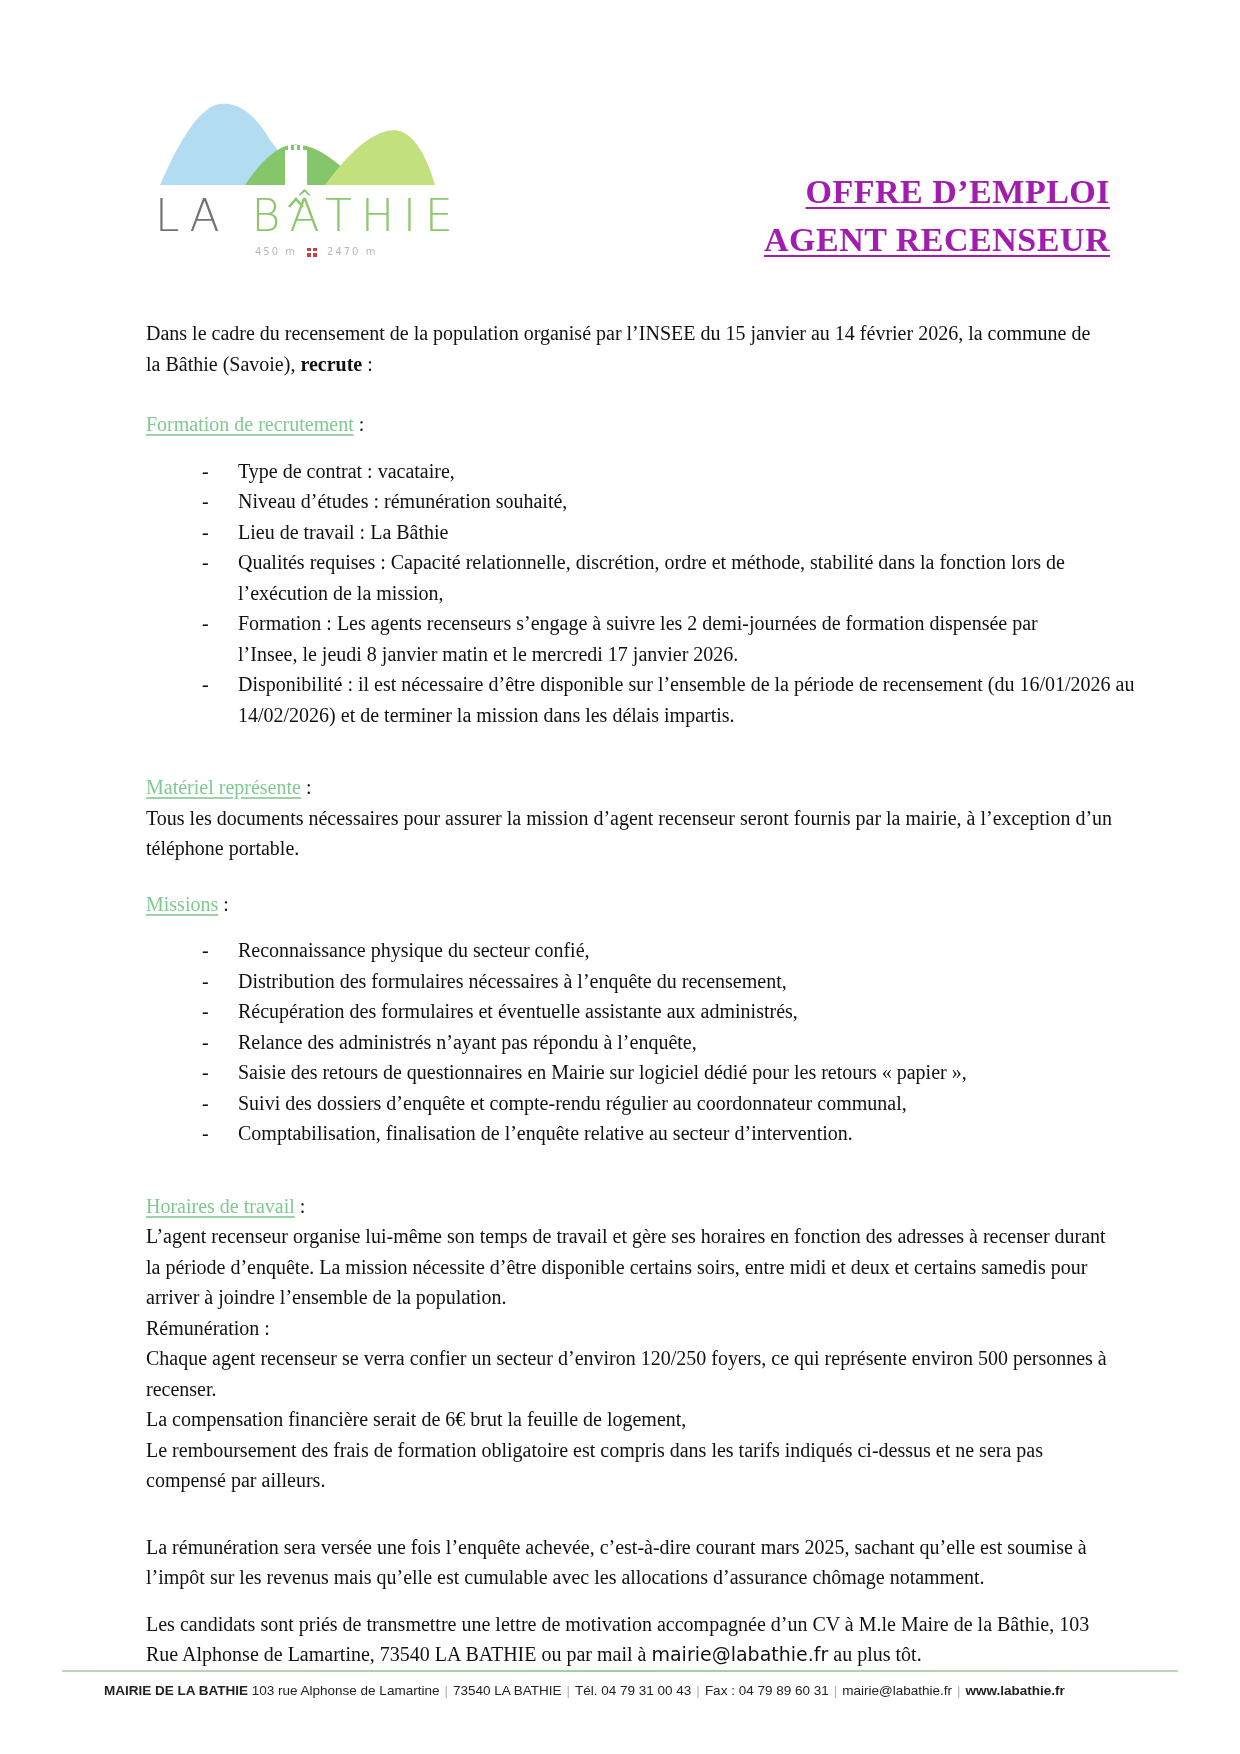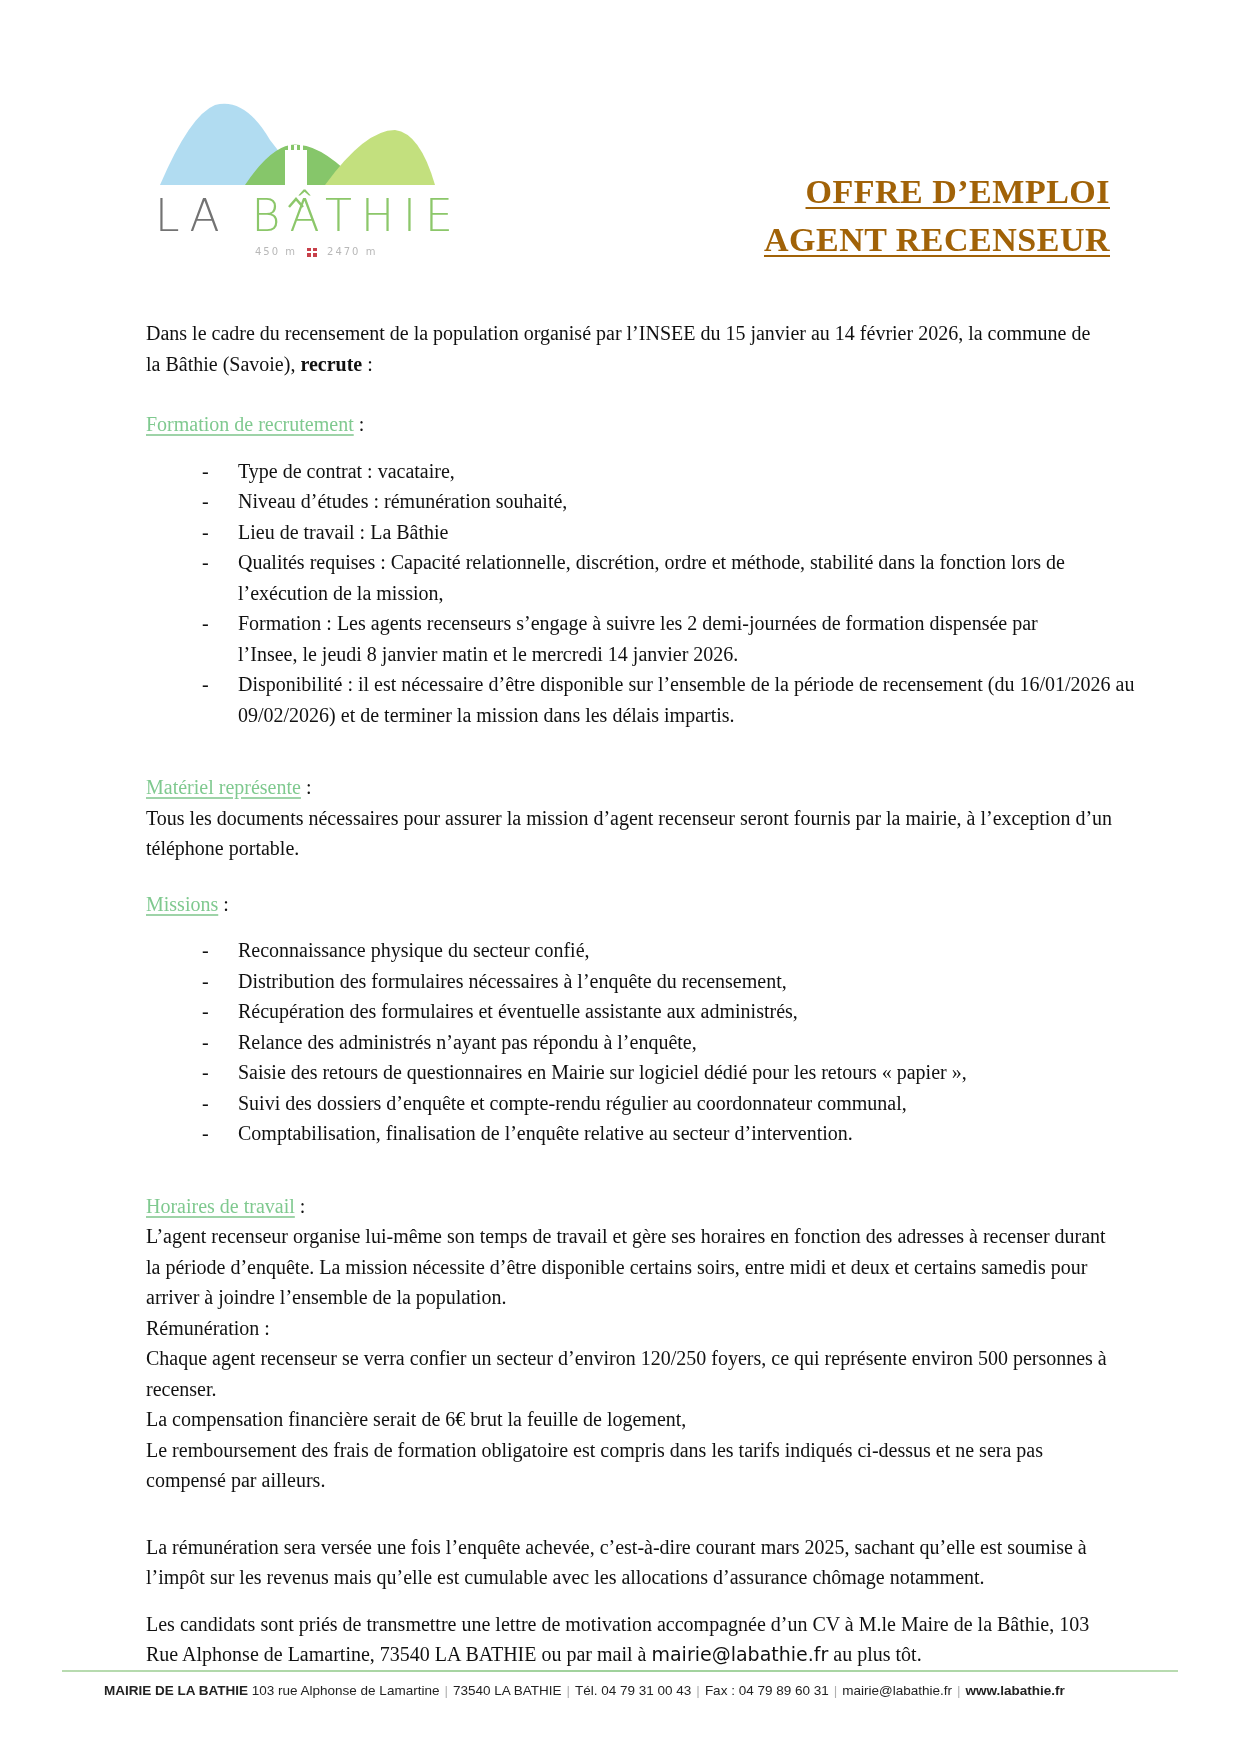--- a/index.html
+++ b/index.html
@@ -9,21 +9,21 @@
   .logo-name { position: absolute; left: 155px; top: 190px; font-family: "DejaVu Sans", sans-serif;
                font-size: 44px; letter-spacing: 9px; font-weight: 300; white-space: nowrap; }
   .logo-name .la { color: #737373; }
   .logo-name .bathie { color: #8cc76a; }
   .logo-sub { position: absolute; left: 255px; top: 246px; font-family: "DejaVu Sans", sans-serif;
               font-size: 10px; color: #b8b8b8; letter-spacing: 2px; white-space: nowrap; }
   .logo-sub .flag { display: inline-block; width: 10px; height: 9px; margin: 0 10px; vertical-align: middle;
                     background: linear-gradient(#fff,#fff) center/2px 100% no-repeat,
                                 linear-gradient(#fff,#fff) center/100% 2px no-repeat, #c8404a; }
   .title { position: absolute; right: 130px; top: 168px; text-align: right; font-weight: bold;
-           font-size: 34px; line-height: 48px; color: #a16207; letter-spacing: 0.5px; }
+           font-size: 34px; line-height: 48px; color: #a21caf; letter-spacing: 0.5px; }
   .title div { text-decoration: underline; text-decoration-thickness: 2px; text-underline-offset: 4px; }
   .content { position: absolute; left: 146px; top: 318px; width: 960px; font-size: 20px; line-height: 30.5px; }
   .content p { margin: 0; }
   .section-h { color: #7fc98f; text-decoration: underline; text-decoration-color: #9ed3a8; text-underline-offset: 3px; }
   .colon { color: #111; }
   ul.dash { list-style: none; margin: 16px; padding: 0; }
   ul.dash li { position: relative; padding-left: 76px; }
   ul.dash li::before { content: "-"; position: absolute; left: 40px; top: 0; }
   .gap { height: 30px; }
   .mail { font-family: "DejaVu Sans", sans-serif; font-size: 19px; }
@@ -66,22 +66,22 @@
     <span>Dans le cadre du recensement de la population organisé par l’INSEE du 15 janvier au 14 février 2026, la commune de la Bâthie (Savoie), </span><b>recrute</b><span> :</span>
   </p>
   <div class="gap"></div>
 
   <p><span class="section-h">Formation de recrutement</span><span class="colon"> :</span></p>
   <ul class="dash">
     <li>Type de contrat : vacataire,</li>
     <li>Niveau d’études : rémunération souhaité,</li>
     <li>Lieu de travail : La Bâthie</li>
     <li style="padding-right:0;width:890px;">Qualités requises : Capacité relationnelle, discrétion, ordre et méthode, stabilité dans la fonction lors de l’exécution de la mission,</li>
-    <li style="width:840px;">Formation : Les agents recenseurs s’engage à suivre les 2 demi-journées de formation dispensée par l’Insee, le jeudi 8 janvier matin et le mercredi 14 janvier 2026.</li>
-    <li style="width:900px;">Disponibilité : il est nécessaire d’être disponible sur l’ensemble de la période de recensement (du 16/01/2026 au 09/02/2026) et de terminer la mission dans les délais impartis.</li>
+    <li style="width:840px;">Formation : Les agents recenseurs s’engage à suivre les 2 demi-journées de formation dispensée par l’Insee, le jeudi 8 janvier matin et le mercredi 17 janvier 2026.</li>
+    <li style="width:900px;">Disponibilité : il est nécessaire d’être disponible sur l’ensemble de la période de recensement (du 16/01/2026 au 14/02/2026) et de terminer la mission dans les délais impartis.</li>
   </ul>
   <div class="gap" style="height:26px"></div>
 
   <p><span class="section-h">Matériel représente</span><span class="colon"> :</span></p>
   <p style="width:970px;">Tous les documents nécessaires pour assurer la mission d’agent recenseur seront fournis par la mairie, à l’exception d’un téléphone portable.</p>
   <div class="gap" style="height:25px"></div>
 
   <p><span class="section-h">Missions</span><span class="colon"> :</span></p>
   <ul class="dash">
     <li>Reconnaissance physique du secteur confié,</li>

